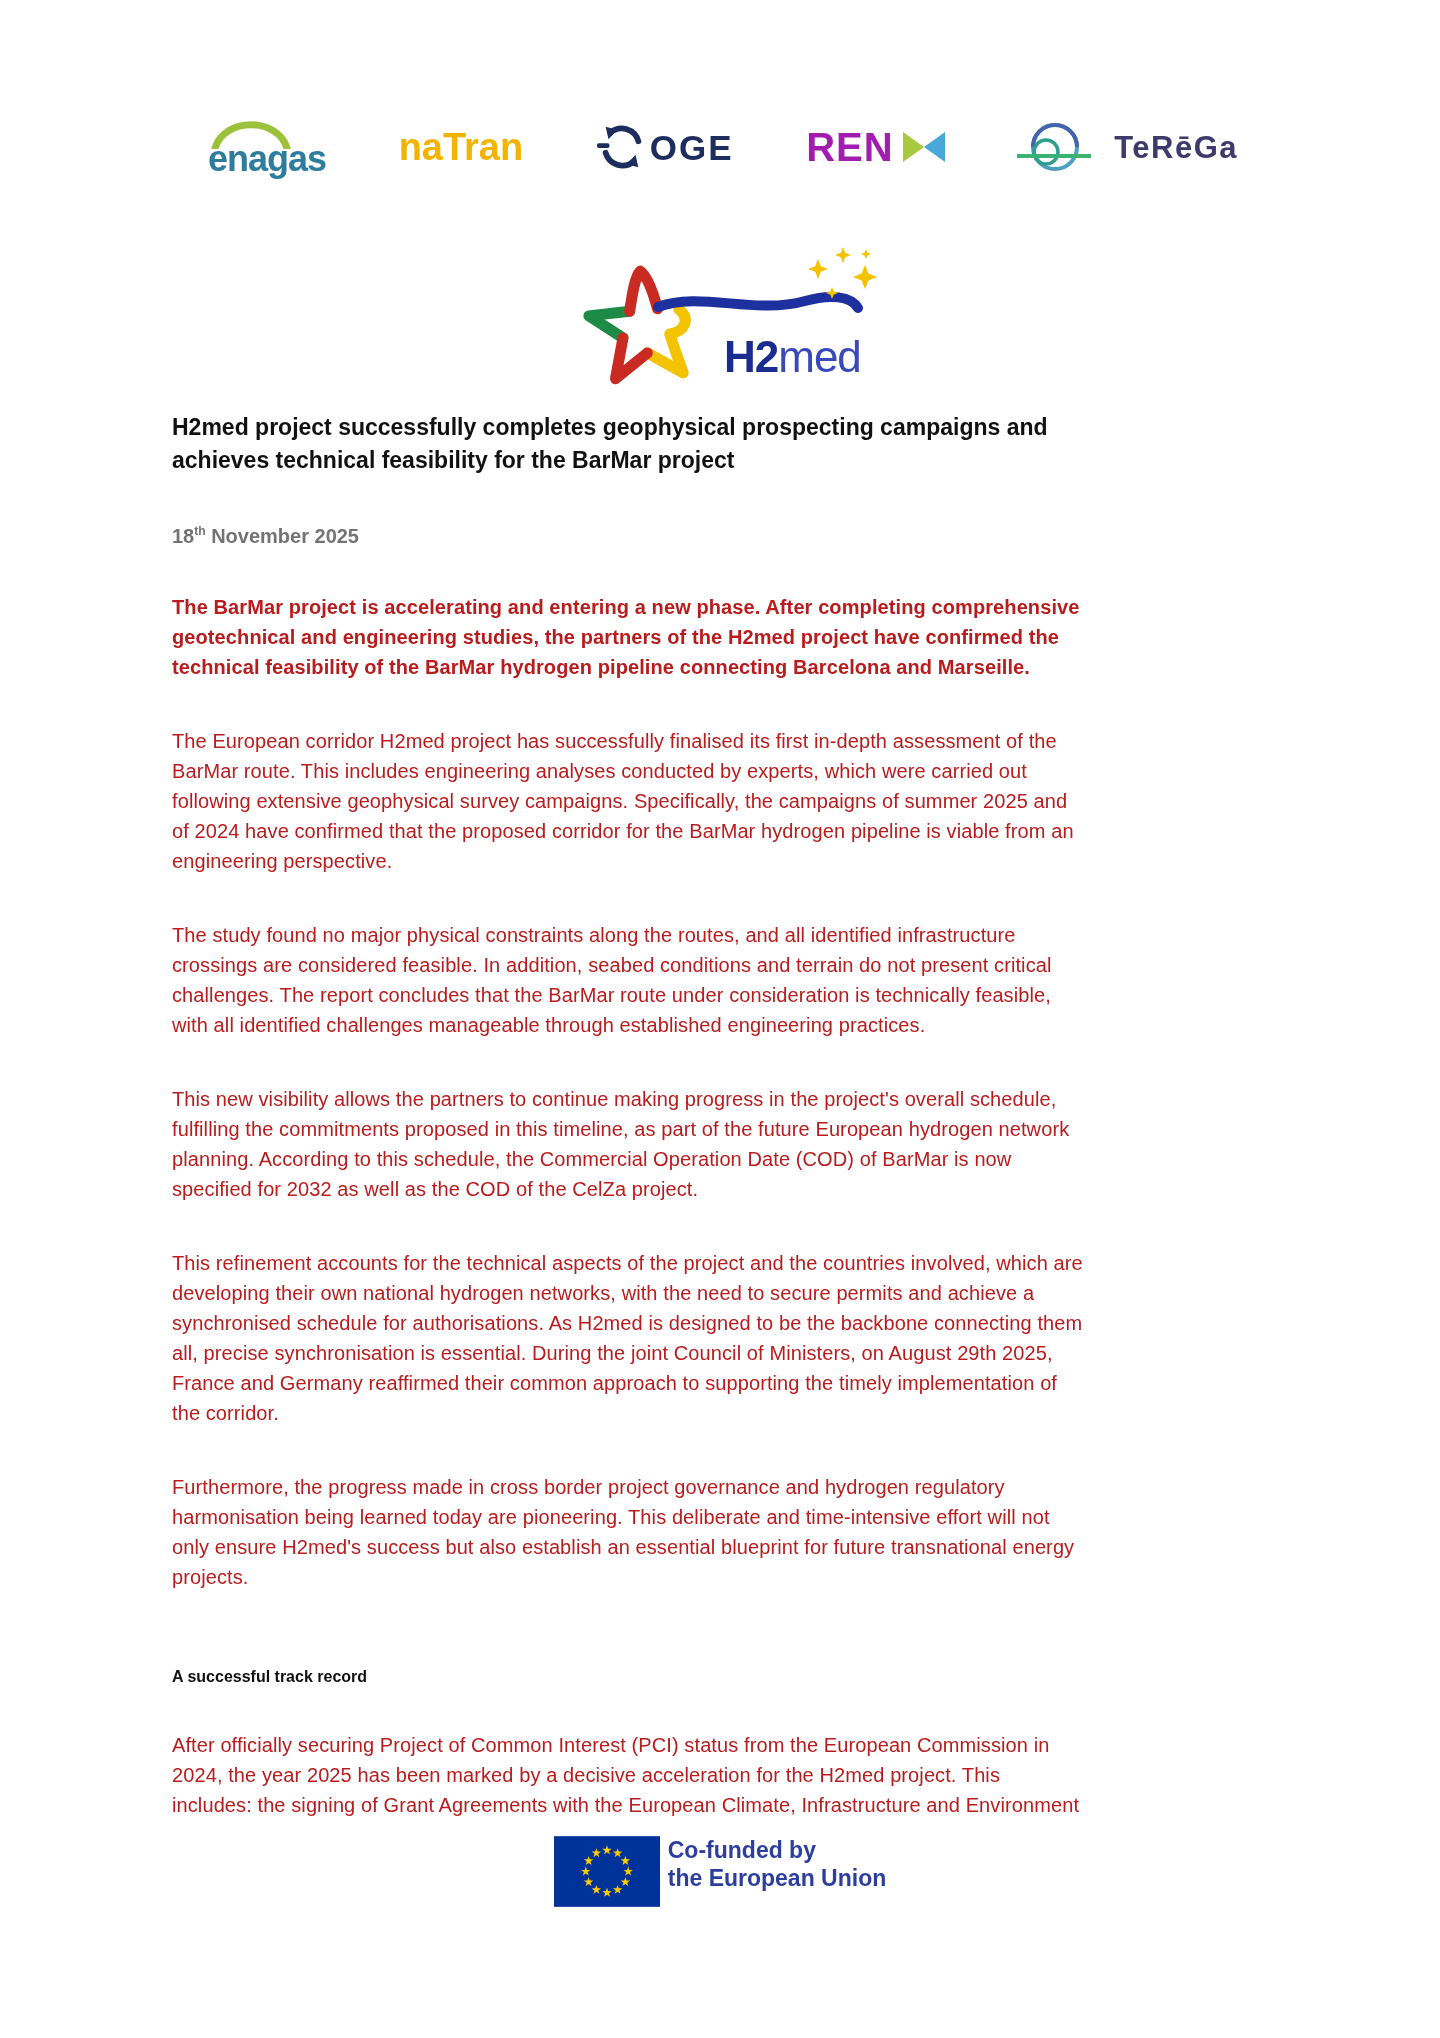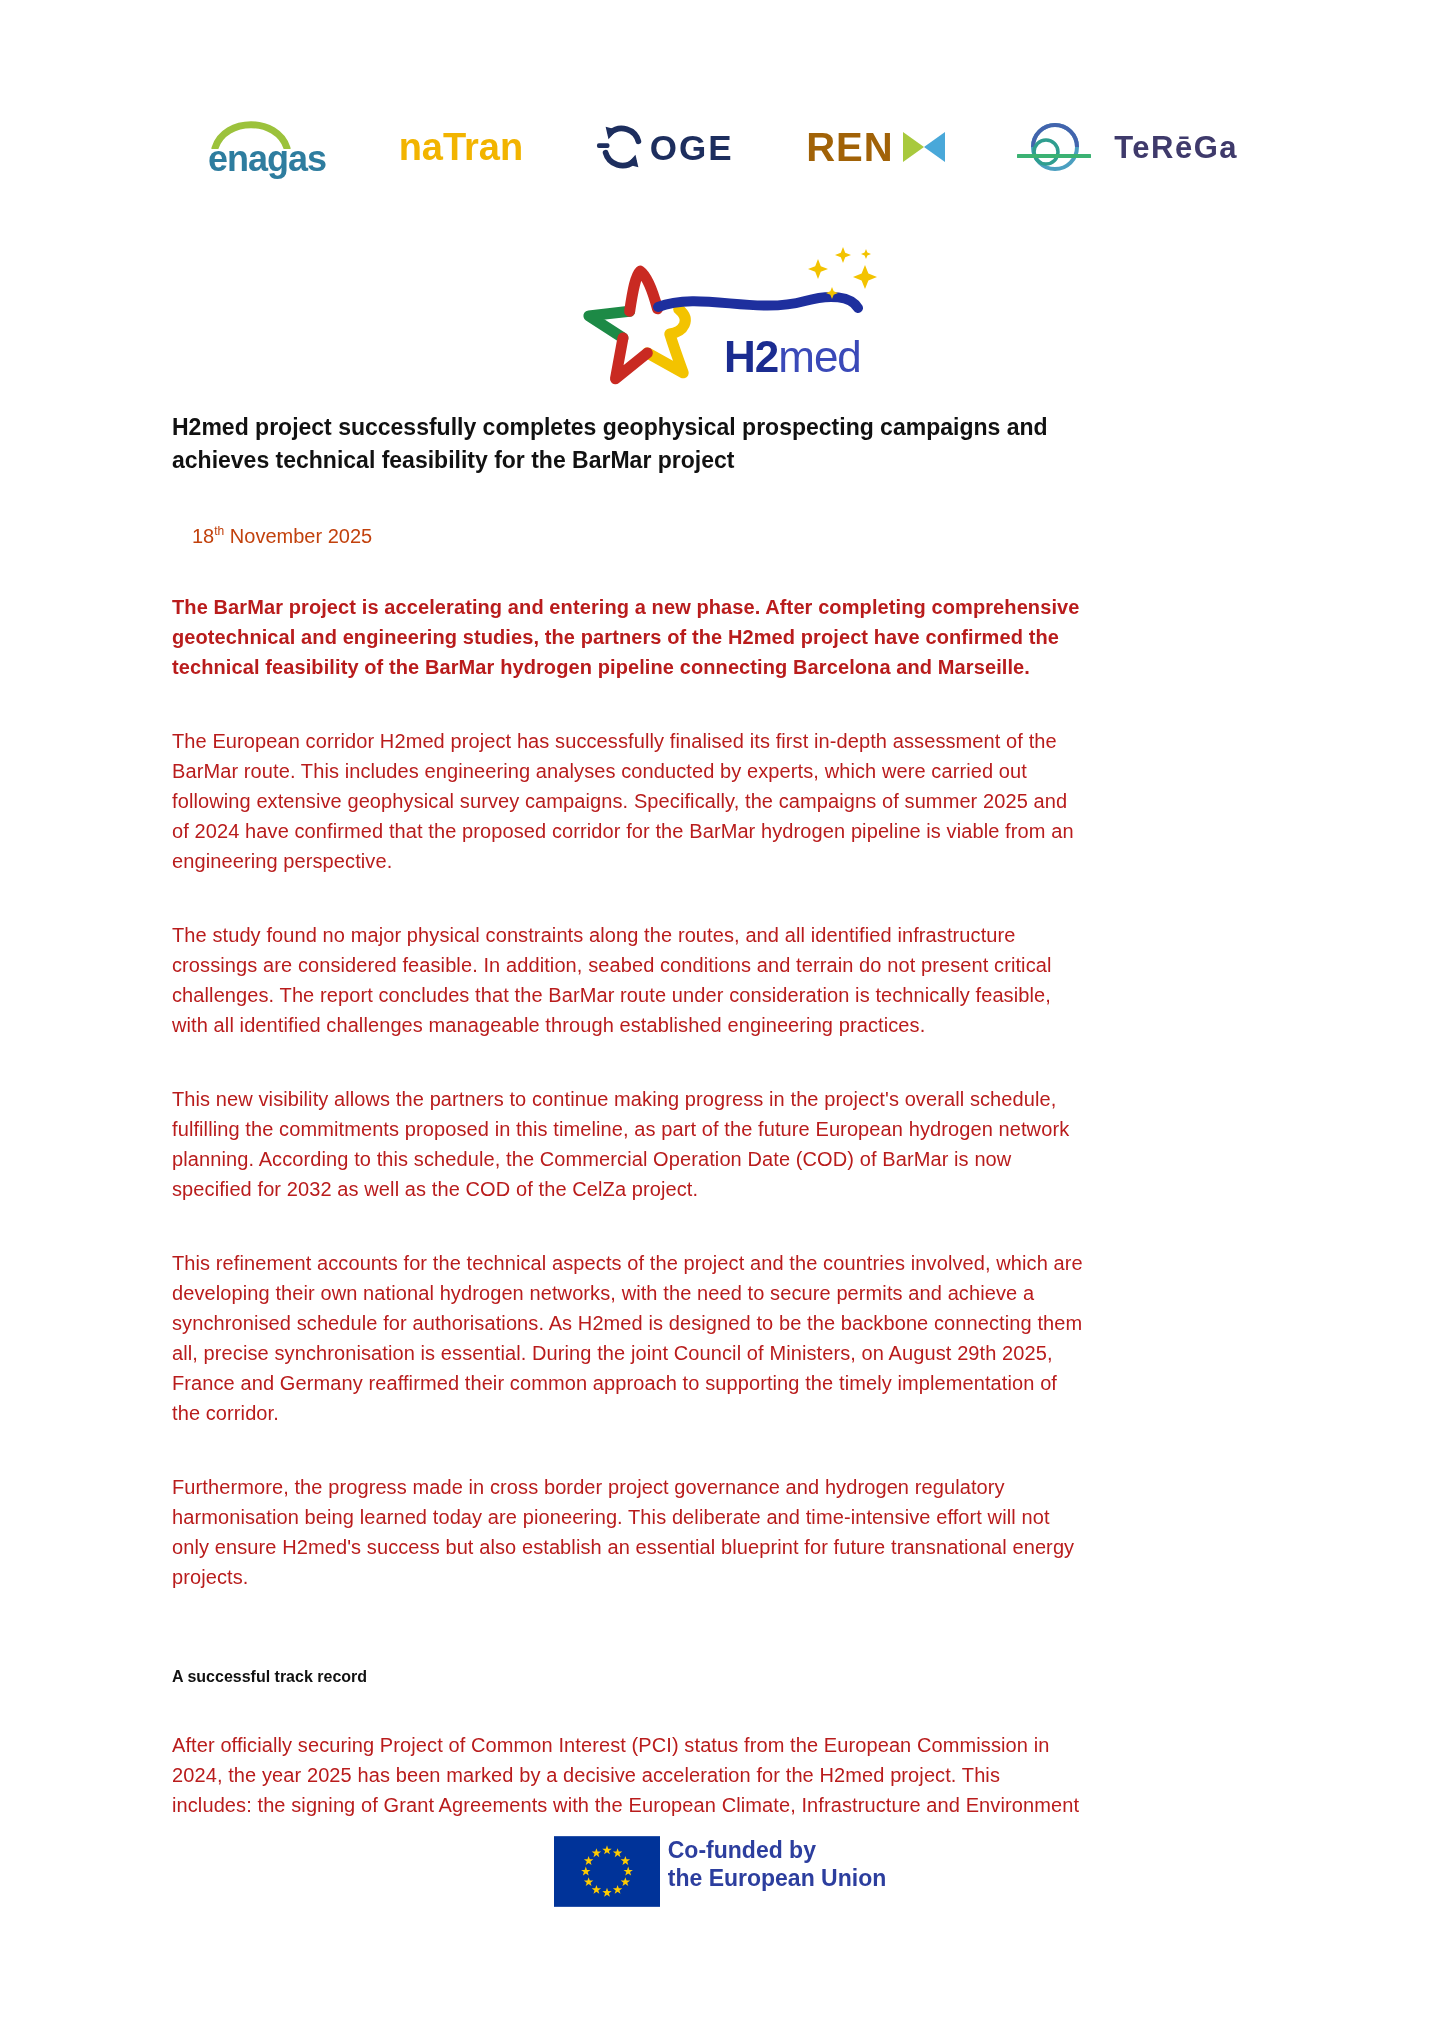--- a/index.html
+++ b/index.html
@@ -13,36 +13,36 @@
   
   .logos-row { margin-top:103px; height:88px; display:flex; align-items:center; justify-content:space-between; padding:0 30px 0 36px; }
   .logo { display:flex; align-items:center; }
   .logo-enagas { position:relative; padding-top:24px; }
   .enagas-arc { position:absolute; top:-2px; left:2px; }
   .enagas-text { font-size:36px; font-weight:bold; color:#2e7d9f; letter-spacing:-1px; line-height:1; }
   .natran-text { font-size:38px; font-weight:bold; color:#f2b400; letter-spacing:0; line-height:1; }
   .logo-oge { gap:2px; }
   .oge-text { font-size:35px; font-weight:800; color:#1d2e5e; letter-spacing:2px; line-height:1; }
   .logo-ren { gap:9px; }
-  .ren-text { font-size:40px; font-weight:800; color:#a16207; letter-spacing:1px; line-height:1;text-align:right; }
+  .ren-text { font-size:40px; font-weight:800; color:#a21caf; letter-spacing:1px; line-height:1;text-align:right; }
   .ren-icon { display:flex; align-items:center; }
   .tri-green { width:0; height:0; border-top:15px solid transparent; border-bottom:15px solid transparent; border-left:21px solid #a8c93d; }
   .tri-blue  { width:0; height:0; border-top:15px solid transparent; border-bottom:15px solid transparent; border-right:21px solid #49a8d9; }
   .logo-terega { gap:23px; }
   .terega-text { font-size:31px; font-weight:bold; color:#3f3a6b; letter-spacing:1.5px; line-height:1; }
 
   
   .h2med-logo { margin:50px auto 0; width:320px; height:160px; position:relative; }
   .h2med-wordmark { position:absolute; left:164px; top:94px; font-size:44px; letter-spacing:-1px; line-height:1; }
   .h2med-wordmark .h2  { font-weight:bold; color:#1b2c90; }
   .h2med-wordmark .med { font-weight:normal; color:#3a49b8; }
 
   
   .title { margin-top:10px; text-align:left; font-size:23px; font-weight:bold; line-height:33px; white-space:pre-line; color:#111; }
-  .date  { margin-top:47px; font-size:20px; font-weight:normal; color:#c2410c;margin-left:20px; }
+  .date  { margin-top:47px; font-size:20px; font-weight:bold; color:#737373; }
   .date sup { font-size:12px; }
   .para  { margin-top:44px; font-size:20px; line-height:30px; white-space:pre-line; letter-spacing:0.1px; color:#b91c1c; }
   .para.bold { font-weight:bold; }
   .section-heading { margin-top:76px; font-size:16px; font-weight:bold; color:#111; }
 
   
   .eu-funding { margin-top:16px; display:flex; justify-content:center; align-items:flex-start; gap:8px; }
   .eu-text { color:#2c3e9e; font-weight:bold; font-size:23px; line-height:28px; }
 </style>
 </head>

